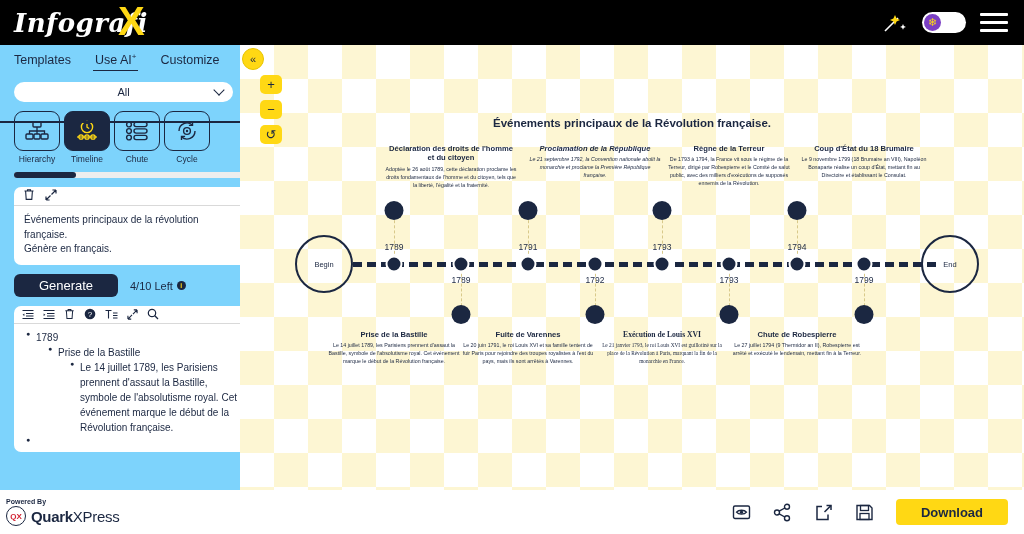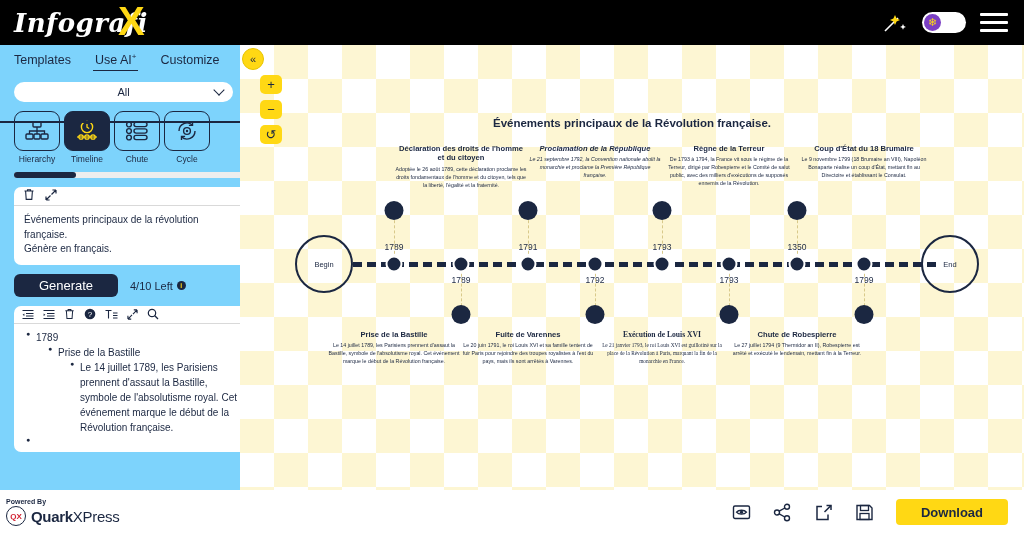--- a/index.html
+++ b/index.html
@@ -495,26 +495,26 @@
       <div class="bubble" style="left: 422px; top: 156px;"></div>
       <div class="node" style="left: 422px; top: 219px; pointer-events: auto;"></div>
       <div class="node-year" style="left: 422px; top: 197px;">1793</div>
       <div class="leader" style="left: 489px; top: 219px; height: 52px;"></div>
       <div class="bubble" style="left: 489px; top: 260px;"></div>
       <div class="node" style="left: 489px; top: 219px; pointer-events: auto;"></div>
       <div class="node-year" style="left: 489px; top: 230px;">1793</div>
       <div class="leader" style="left: 557px; top: 165px; height: 54px;"></div>
       <div class="bubble" style="left: 557px; top: 156px;"></div>
       <div class="node" style="left: 557px; top: 219px; pointer-events: auto;"></div>
-      <div class="node-year" style="left: 557px; top: 197px;">1350</div>
+      <div class="node-year" style="left: 557px; top: 197px;">1794</div>
       <div class="leader" style="left: 624px; top: 219px; height: 52px;"></div>
       <div class="bubble" style="left: 624px; top: 260px;"></div>
       <div class="node" style="left: 624px; top: 219px; pointer-events: auto;"></div>
       <div class="node-year" style="left: 624px; top: 230px;">1799</div>
-      <div class="card" style="left: 221px; top: 99px; pointer-events: auto;">
+      <div class="card" style="left: 211px; top: 99px; pointer-events: auto;">
         <div class="card-title">Déclaration des droits de l'homme et du citoyen</div>
         <div class="card-desc">Adoptée le 26 août 1789, cette déclaration proclame les droits fondamentaux de l'homme et du citoyen, tels que la liberté, l'égalité et la fraternité.</div>
       </div>
       <div class="card" style="left: 355px; top: 99px; pointer-events: auto; font-style: italic;">
         <div class="card-title">Proclamation de la République</div>
         <div class="card-desc">Le 21 septembre 1792, la Convention nationale abolit la monarchie et proclame la Première République française.</div>
       </div>
       <div class="card" style="left: 489px; top: 99px; pointer-events: auto;">
         <div class="card-title">Règne de la Terreur</div>
         <div class="card-desc">De 1793 à 1794, la France vit sous le régime de la Terreur, dirigé par Robespierre et le Comité de salut public, avec des milliers d'exécutions de supposés ennemis de la Révolution.</div>

